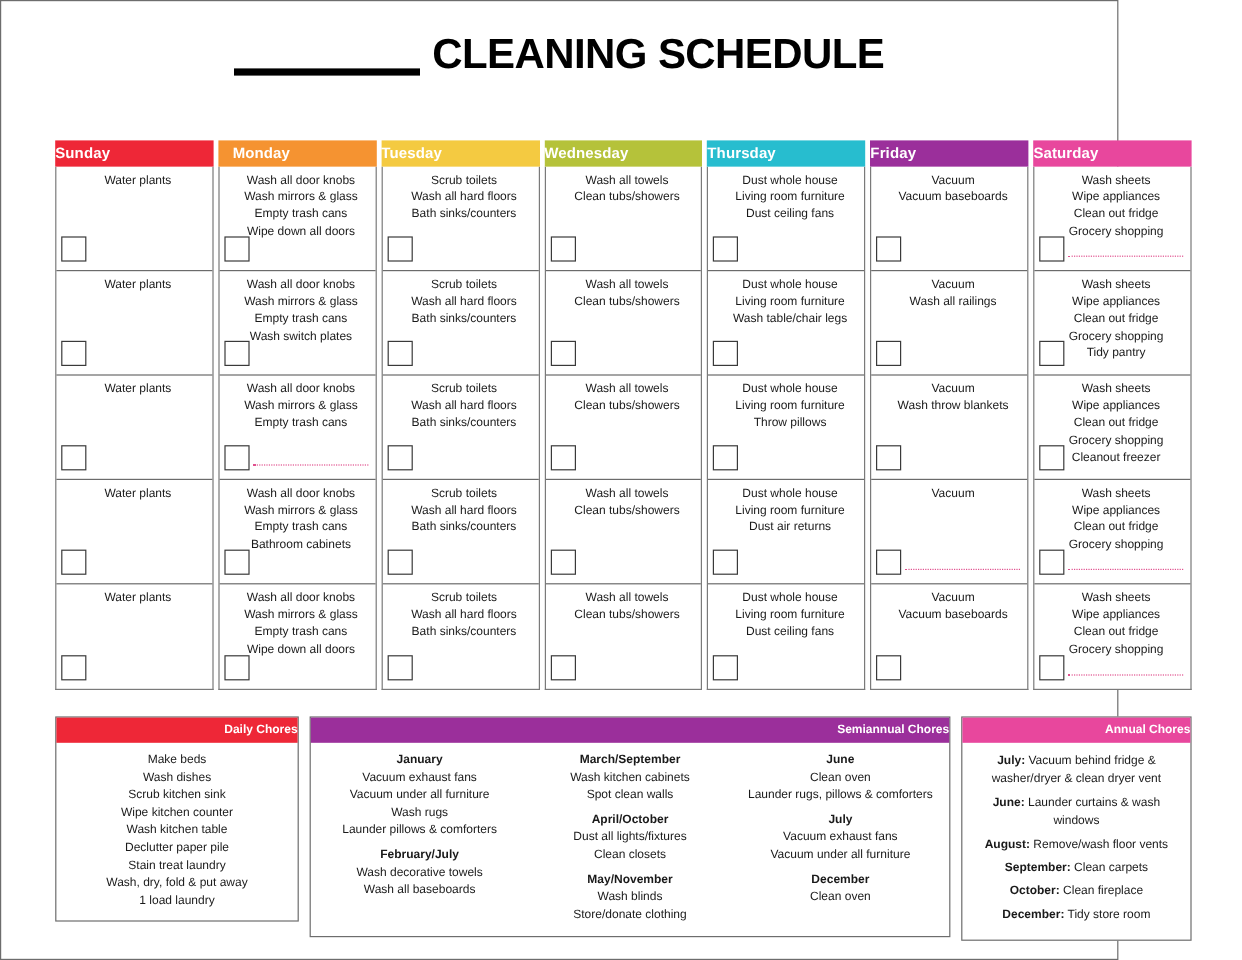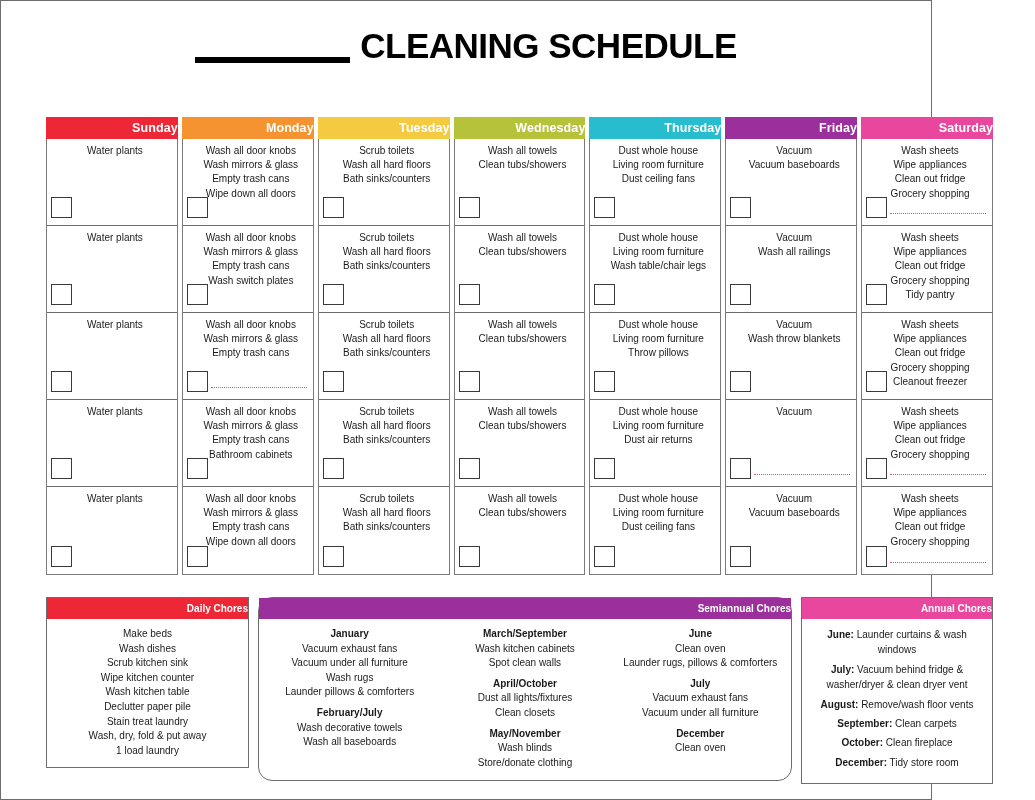--- a/index.html
+++ b/index.html
@@ -54,21 +54,21 @@
   }
   .daycol{
     flex:1 1 0;
     display:flex;
     flex-direction:column;
     min-width:0;
   }
   .dayhead{
     height:22px;
     line-height:22px;
-    text-align:right;
+    text-align:left;
     color:#ffffff;
     font-weight:bold;
     font-size:12.5px;
     letter-spacing:0.1px;
   }
   .daybody{
     border-left:1px solid #7a7a7a;
     border-right:1px solid #7a7a7a;
     border-bottom:1px solid #7a7a7a;
     background:#fff;
@@ -113,21 +113,21 @@
     align-items:flex-start;
   }
   .panel{
     border:1px solid #6d6d6d;
     background:#fff;
     box-sizing:border-box;
     display:flex;
     flex-direction:column;
   }
   .panel-daily{width:203px;}
-  .panel-semi{flex:1 1 auto;border-radius:14px;}
+  .panel-semi{flex:1 1 auto;}
   .panel-annual{width:192px;}
   .panel-head{
     height:21px;line-height:21px;
     text-align:right;
     color:#fff;font-weight:bold;font-size:10px;
   }
   .panel-body{
     padding:8px 6px 9px 6px;
     font-size:10px;
     line-height:14.6px;
@@ -538,22 +538,22 @@
             <div class="spacer"></div>
             <div class="hdr">December</div>
             <div>Clean oven</div>
           </div>
         </div>
     </div>
 
     <div class="panel panel-annual">
       <div class="panel-head" id="annual-head" style="background: rgb(232, 71, 157);">Annual Chores</div>
       <div class="annual-body" id="annual-body">
+          <div class="ln grp"><b>July:</b><span> Vacuum behind fridge &amp; washer/dryer &amp; clean dryer vent</span></div>
           <div class="ln grp"><b>June:</b><span> Launder curtains &amp; wash windows</span></div>
-          <div class="ln grp"><b>July:</b><span> Vacuum behind fridge &amp; washer/dryer &amp; clean dryer vent</span></div>
           <div class="ln grp"><b>August:</b><span> Remove/wash floor vents</span></div>
           <div class="ln grp"><b>September:</b><span> Clean carpets</span></div>
           <div class="ln grp"><b>October:</b><span> Clean fireplace</span></div>
           <div class="ln grp"><b>December:</b><span> Tidy store room</span></div>
         </div>
     </div>
 
   </div>
 </div>
 

